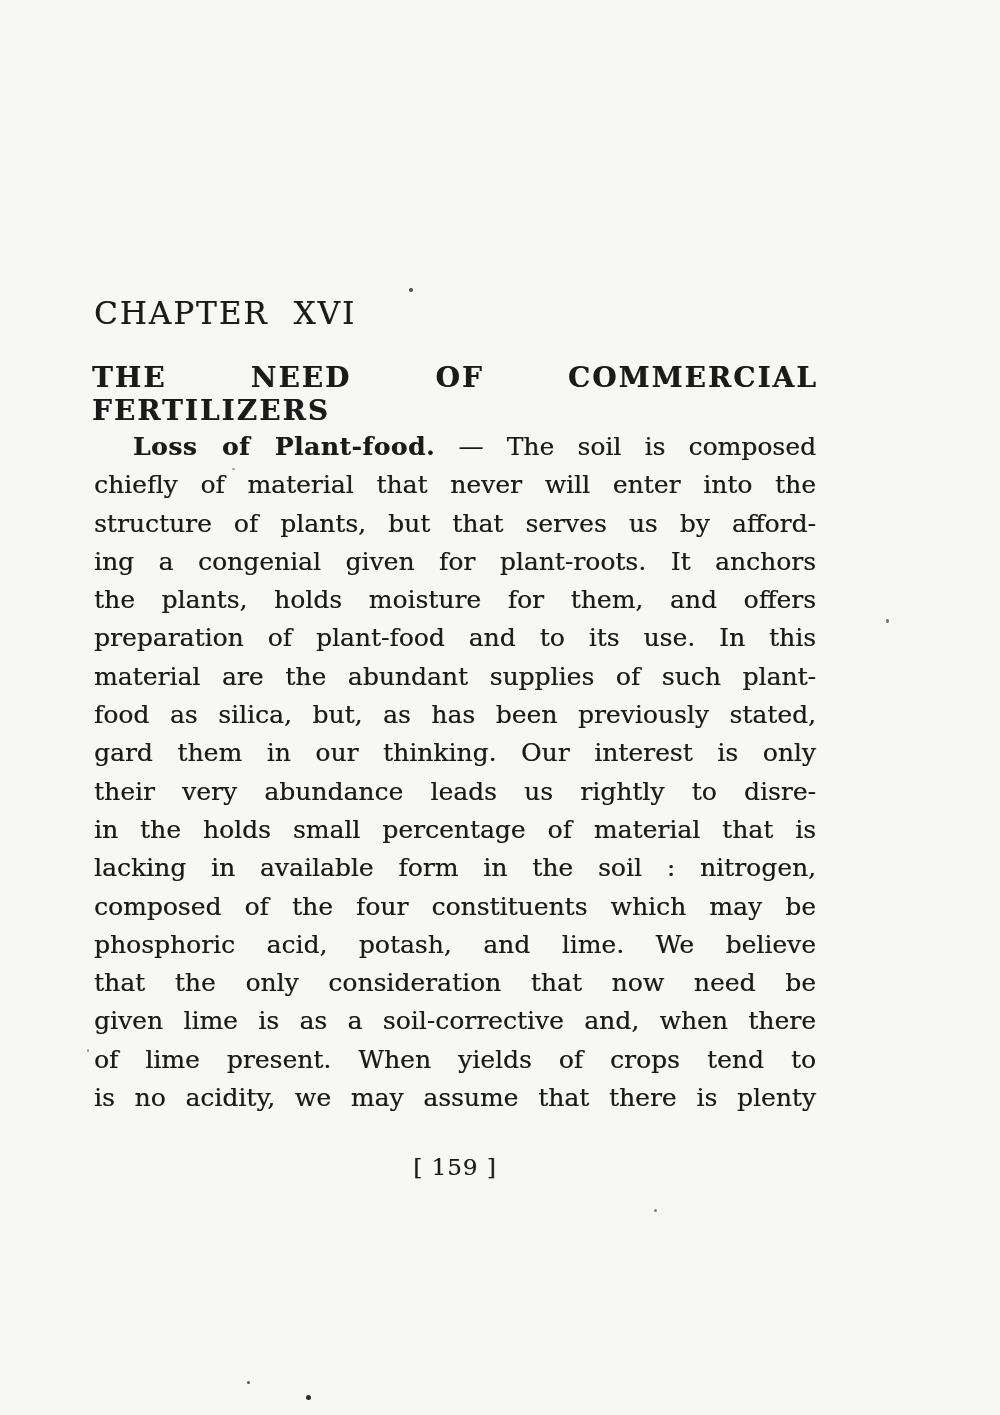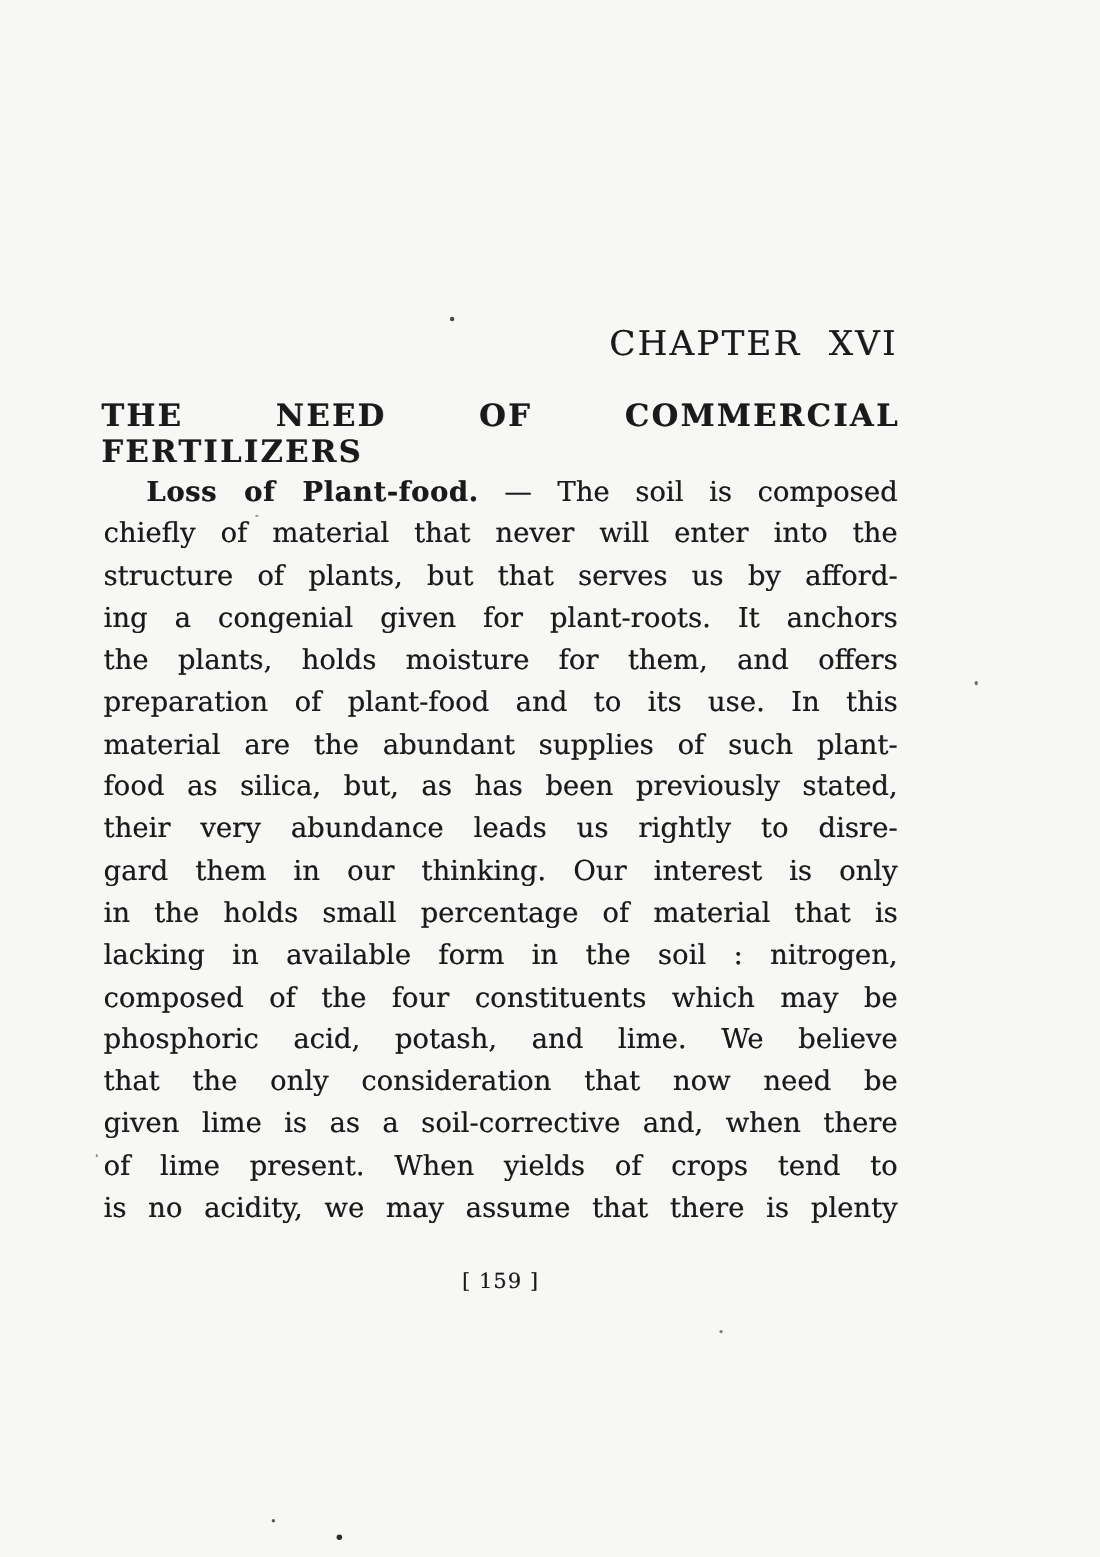--- a/index.html
+++ b/index.html
@@ -14,21 +14,21 @@
     background: #f7f7f5;
     overflow: hidden;
     font-family: "DejaVu Serif", serif;
     color: #1a1a1a;
   }
   .chapter-heading {
     position: absolute;
     top: 295px;
     left: 94px;
     width: 722px;
-    text-align: right;
+    text-align: left;
     font-size: 31px;
     letter-spacing: 2px;
     word-spacing: 13px;
     white-space: pre;
     text-shadow: 0.5px 0 0 rgba(15,15,15,0.55);
   }
   .section-title {
     position: absolute;
     top: 361px;
     left: 92px;
@@ -59,21 +59,21 @@
   .lead-bold {
     font-weight: bold;
     letter-spacing: 0.5px;
   }
   .page-number {
     position: absolute;
     top: 1154px;
     left: 94px;
     width: 722px;
     text-align: center;
-    font-size: 19px;
+    font-size: 23px;
     letter-spacing: 1px;
     white-space: pre;
     text-shadow: 0.4px 0 0 rgba(15,15,15,0.5);
   }
   .speck {
     position: absolute;
     border-radius: 50%;
   }
   .speck.s1 { left: 409px; top: 288px;  width: 4px; height: 4px; background: #4a4a4a; }
   .speck.s2 { left: 232px; top: 468px;  width: 3px; height: 2px; background: #9a9a9a; }
@@ -94,22 +94,22 @@
 
   <div class="paragraph">
     <div class="line first"><span class="lead-bold">Loss of Plant-food.</span> <span>— The soil is composed</span></div>
     <div class="line">chiefly of material that never will enter into the</div>
     <div class="line">structure of plants, but that serves us by afford-</div>
     <div class="line">ing a congenial given for plant-roots.  It anchors</div>
     <div class="line">the plants, holds moisture for them, and offers</div>
     <div class="line">preparation of plant-food and to its use.  In this</div>
     <div class="line">material are the abundant supplies of such plant-</div>
     <div class="line">food as silica, but, as has been previously stated,</div>
+    <div class="line">gard them in our thinking.  Our interest is only</div>
     <div class="line">their very abundance leads us rightly to disre-</div>
-    <div class="line">gard them in our thinking.  Our interest is only</div>
     <div class="line">in the holds small percentage of material that is</div>
     <div class="line">lacking in available form in the soil :  nitrogen,</div>
     <div class="line">composed of the four constituents which may be</div>
     <div class="line">phosphoric acid, potash, and lime.  We believe</div>
     <div class="line">that the only consideration that now need be</div>
     <div class="line">given lime is as a soil-corrective and, when there</div>
     <div class="line">of lime present.  When yields of crops tend to</div>
     <div class="line">is no acidity, we may assume that there is plenty</div>
   </div>
 

